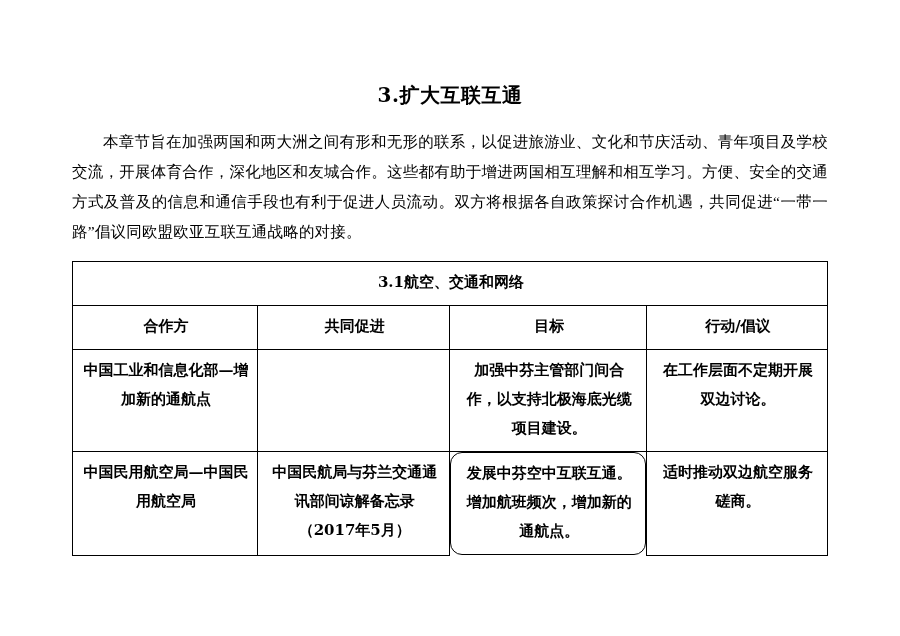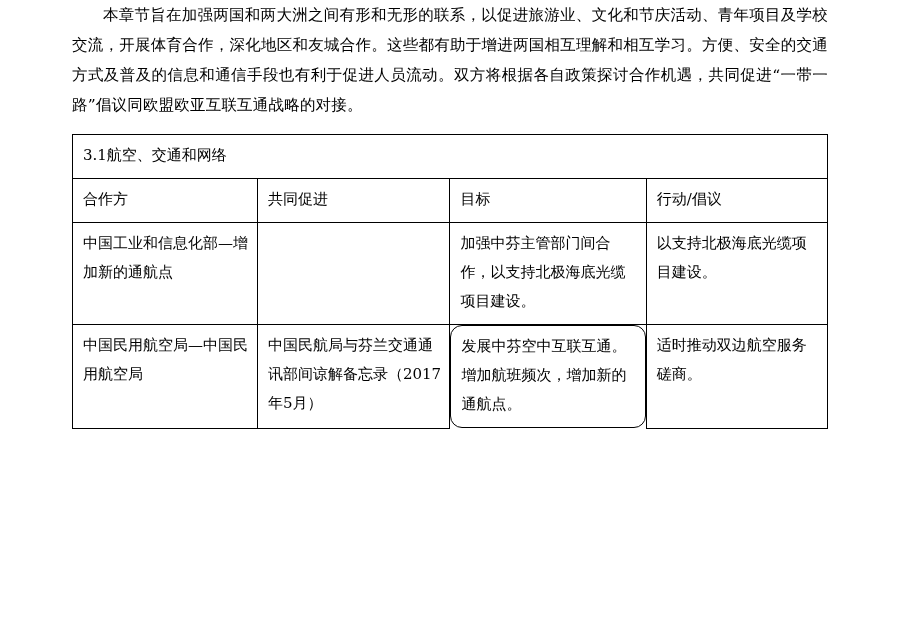--- a/index.html
+++ b/index.html
@@ -30,36 +30,37 @@
     letter-spacing: 0.5px;
   }
   .body-text {
     font-size: 15.5px;
     line-height: 30px;
     text-align: justify;
     text-justify: inter-ideograph;
     text-indent: 2em;
     margin: 0 0 14px 0;
     letter-spacing: 0.2px;
+    font-family: Liberation Serif, serif;
   }
   table.data-table {
     width: 100%;
     border-collapse: collapse;
     table-layout: fixed;
     margin-top: 2px;
   }
   table.data-table td,
   table.data-table th {
     border: 1px solid #000000;
     vertical-align: top;
     padding: 6px 8px 8px 10px;
     font-size: 15px;
     line-height: 29px;
-    font-weight: normal;
-    text-align: left;
+    font-weight: bold;
+    text-align: center;
   }
   td.section-head, th.section-head {
     text-align: center;
     font-size: 15.5px;
     padding: 4px 8px 6px 8px;
   }
   .col-a { width: 24.5%; }
   .col-b { width: 25.5%; }
   .col-c { width: 26%; }
   .col-d { width: 24%; }
@@ -67,20 +68,21 @@
     display: block;
     white-space: pre-wrap;
     border-radius: 12px;
   }
 </style>
 </head>
 <body>
 
 <div class="page">
 
+  <h1 class="doc-title">3.扩大互联互通</h1>
 
   <p class="body-text">本章节旨在加强两国和两大洲之间有形和无形的联系，以促进旅游业、文化和节庆活动、青年项目及学校交流，开展体育合作，深化地区和友城合作。这些都有助于增进两国相互理解和相互学习。方便、安全的交通方式及普及的信息和通信手段也有利于促进人员流动。双方将根据各自政策探讨合作机遇，共同促进“一带一路”倡议同欧盟欧亚互联互通战略的对接。</p>
 
   <table class="data-table">
     <colgroup>
       <col class="col-a">
       <col class="col-b">
       <col class="col-c">
       <col class="col-d">
     </colgroup>
@@ -91,21 +93,21 @@
       <tr>
         <td>合作方</td>
         <td>共同促进</td>
         <td>目标</td>
         <td>行动/倡议</td>
       </tr>
       <tr>
         <td>中国工业和信息化部—增加新的通航点</td>
         <td></td>
         <td>加强中芬主管部门间合作，以支持北极海底光缆项目建设。</td>
-        <td>以支持北极海底光缆项目建设。</td>
+        <td>在工作层面不定期开展双边讨论。</td>
       </tr>
       <tr>
         <td>中国民用航空局—中国民用航空局</td>
         <td>中国民航局与芬兰交通通讯部间谅解备忘录（2017年5月）</td>
         <td class="cell-line">发展中芬空中互联互通。
 增加航班频次，增加新的通航点。</td>
         <td>适时推动双边航空服务磋商。</td>
       </tr>
     </tbody>
   </table>

